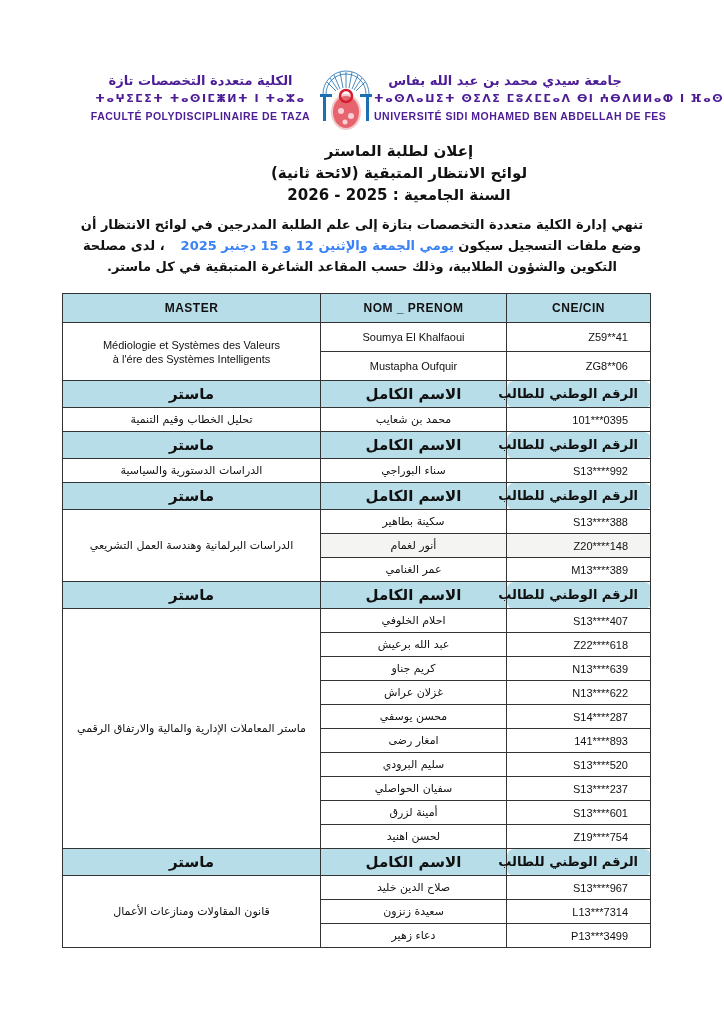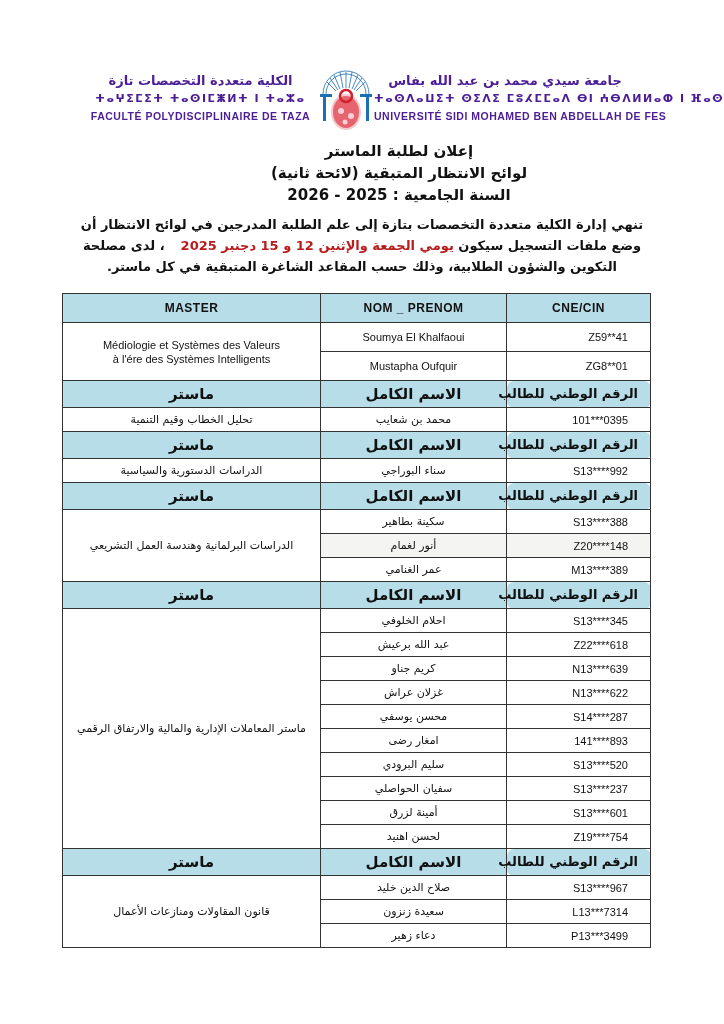--- a/index.html
+++ b/index.html
@@ -11,21 +11,21 @@
   .hdr-right { right: 0; width: 262px; }
   .hdr-ar { font-family: "DejaVu Sans", sans-serif; font-size: 13px; font-weight: bold; letter-spacing: 2px; line-height: 18px; direction: rtl; white-space: nowrap; }
   .hdr-tif { font-family: "DejaVu Sans", sans-serif; font-size: 11px; font-weight: bold; letter-spacing: 1.5px; line-height: 18px; white-space: nowrap; }
   .hdr-fr { font-family: "Liberation Sans", sans-serif; font-size: 10.5px; font-weight: bold; letter-spacing: 0.5px; line-height: 16px; white-space: nowrap; }
   .logo { position: absolute; left: 229px; top: -6px; width: 58px; height: 72px; }
 
   .title-block { position: absolute; top: 140px; left: 0; width: 724px; text-align: center; direction: rtl; margin-left: 37px; }
   .title-line { font-family: "DejaVu Sans", sans-serif; font-weight: bold; font-size: 15px; line-height: 22px; }
 
   .intro { position: absolute; top: 214px; left: 74px; width: 576px; direction: rtl; text-align: center; font-family: "DejaVu Sans", sans-serif; font-weight: bold; font-size: 13px; line-height: 21px; }
-  .red { color: #b91c1c; padding-left: 16px; }
+  .red { color: #3b82f6; padding-left: 16px; }
 
   table.main { position: absolute; top: 293px; left: 62px; width: 588px; border-collapse: collapse; table-layout: fixed; }
   table.main td { border: 1.5px solid #333; text-align: center; vertical-align: middle; padding: 0; font-size: 11px; line-height: 14px; }
   col.c-master { width: 258px; }
   col.c-name { width: 186px; }
   col.c-id { width: 144px; }
   tr.hdr td { background: #b7dde8; font-weight: bold; height: 28px; }
   tr.hdr-fr td { font-family: "Liberation Sans", sans-serif; font-size: 12px; }
   tr.hdr-ar td { font-family: "DejaVu Sans", sans-serif; font-size: 15px; direction: rtl; height: 26px; }
   tr.hdr-ar td.id-h { text-align: right; padding-right: 12px; font-size: 13px; border-radius: 7px; }
@@ -102,21 +102,21 @@
       <tr class="row fr">
         <td rowspan="2" class="master-fr">
           <div>Médiologie et Systèmes des Valeurs</div>
           <div>à l'ére des Systèmes Intelligents</div>
         </td>
         <td class="name-fr">Soumya El Khalfaoui</td>
         <td class="id">Z59**41</td>
       </tr>
       <tr class="row fr">
         <td class="name-fr">Mustapha Oufquir</td>
-        <td class="id">ZG8**01</td>
+        <td class="id">ZG8**06</td>
       </tr>
       <tr class="hdr hdr-ar">
         <td>ماستر</td>
         <td>الاسم الكامل</td>
         <td class="id-h">الرقم الوطني للطالب</td>
       </tr>
       <tr class="row">
         <td rowspan="1" class="master-ar">تحليل الخطاب وقيم التنمية</td>
         <td class="name-ar">محمد بن شعايب</td>
         <td class="id">101***0395</td>
@@ -150,21 +150,21 @@
         <td class="id">M13****389</td>
       </tr>
       <tr class="hdr hdr-ar">
         <td>ماستر</td>
         <td>الاسم الكامل</td>
         <td class="id-h">الرقم الوطني للطالب</td>
       </tr>
       <tr class="row">
         <td rowspan="10" class="master-ar">ماستر المعاملات الإدارية والمالية والارتفاق الرقمي</td>
         <td class="name-ar">احلام الخلوفي</td>
-        <td class="id">S13****345</td>
+        <td class="id">S13****407</td>
       </tr>
       <tr class="row">
         <td class="name-ar">عبد الله برعيش</td>
         <td class="id">Z22****618</td>
       </tr>
       <tr class="row">
         <td class="name-ar">كريم جناو</td>
         <td class="id">N13****639</td>
       </tr>
       <tr class="row">

